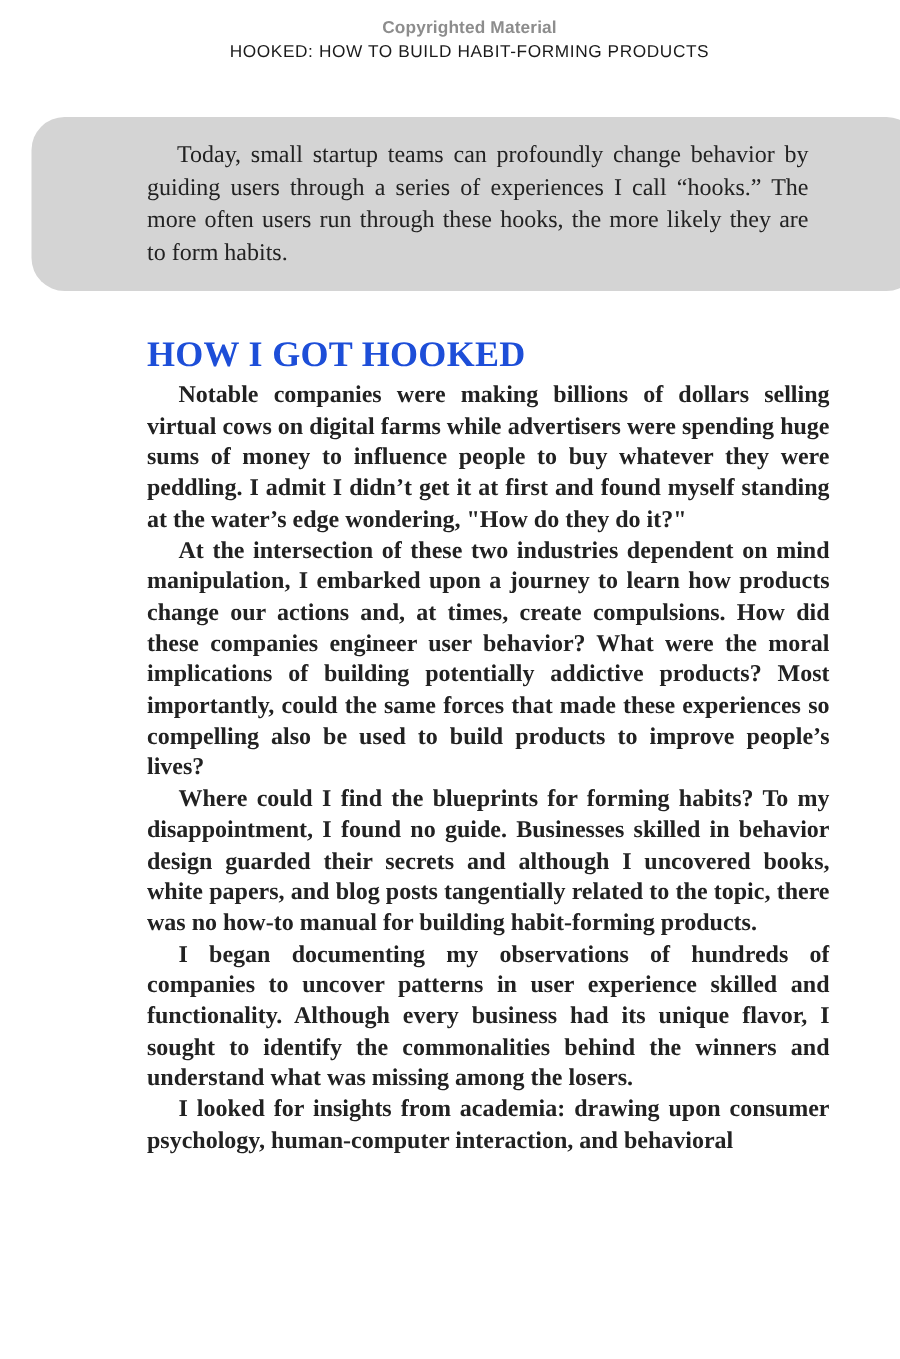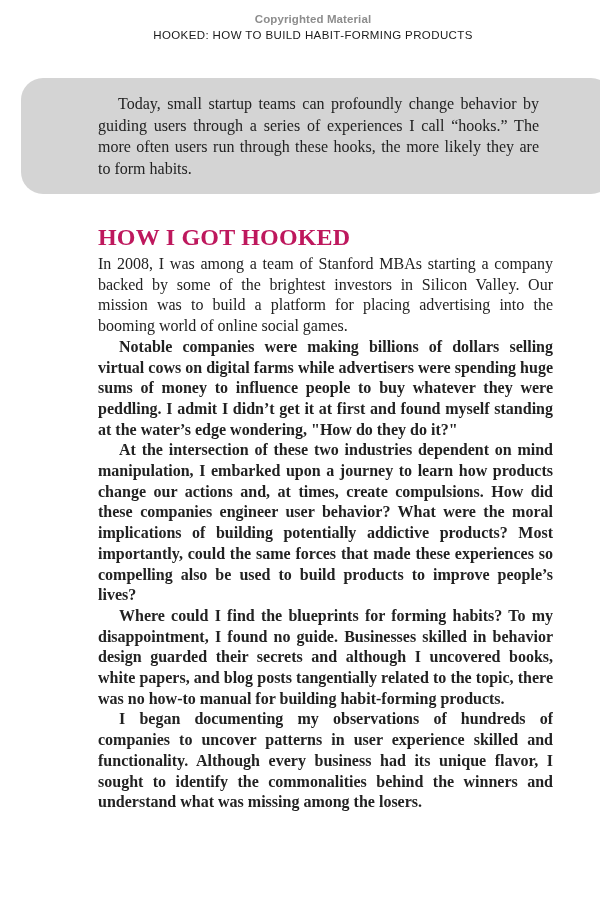--- a/index.html
+++ b/index.html
@@ -68,21 +68,21 @@
     width: 455px;
     height: 625px;
     overflow: hidden;
   }
   .article h1 {
     margin: 0 0 3px 0;
     font-size: 24px;
     line-height: 27px;
     font-weight: bold;
     letter-spacing: 0.2px;
-    color: #be185d;
+    color: #1d4ed8;
   }
   .article p {
     margin: 0;
     font-size: 16px;
     line-height: 20.7px;
     text-align: justify;
     color: #222222;
   }
   .article p.indent { text-indent: 21px; font-weight: bold; }
 
@@ -120,23 +120,23 @@
     <div class="copyright-note">Copyrighted Material</div>
     <div class="running-title">HOOKED: HOW TO BUILD HABIT-FORMING PRODUCTS</div>
   </div>
 
   <div class="quote-block">
     <p>Today, small startup teams can profoundly change behavior by guiding users through a series of experiences I call “hooks.” The more often users run through these hooks, the more likely they are to form habits.</p>
   </div>
 
   <div class="article">
     <h1>HOW I GOT HOOKED</h1>
-    <p>In 2008, I was among a team of Stanford MBAs starting a company backed by some of the brightest investors in Silicon Valley. Our mission was to build a platform for placing advertising into the booming world of online social games.</p>
     <p class="indent">Notable companies were making billions of dollars selling virtual cows on digital farms while advertisers were spending huge sums of money to influence people to buy whatever they were peddling. I admit I didn’t get it at first and found myself standing at the water’s edge wondering, "How do they do it?"</p>
     <p class="indent">At the intersection of these two industries dependent on mind manipulation, I embarked upon a journey to learn how products change our actions and, at times, create compulsions. How did these companies engineer user behavior? What were the moral implications of building potentially addictive products? Most importantly, could the same forces that made these experiences so compelling also be used to build products to improve people’s lives?</p>
     <p class="indent">Where could I find the blueprints for forming habits? To my disappointment, I found no guide. Businesses skilled in behavior design guarded their secrets and although I uncovered books, white papers, and blog posts tangentially related to the topic, there was no how-to manual for building habit-forming products.</p>
     <p class="indent">I began documenting my observations of hundreds of companies to uncover patterns in user experience skilled and functionality. Although every business had its unique flavor, I sought to identify the commonalities behind the winners and understand what was missing among the losers.</p>
+    <p class="indent">I looked for insights from academia: drawing upon consumer psychology, human-computer interaction, and behavioral</p>
   </div>
 
   <div class="footer-pagenum">3</div>
   <div class="footer-copyright">Copyrighted Material</div>
 
 </div>
 
 </body></html>

